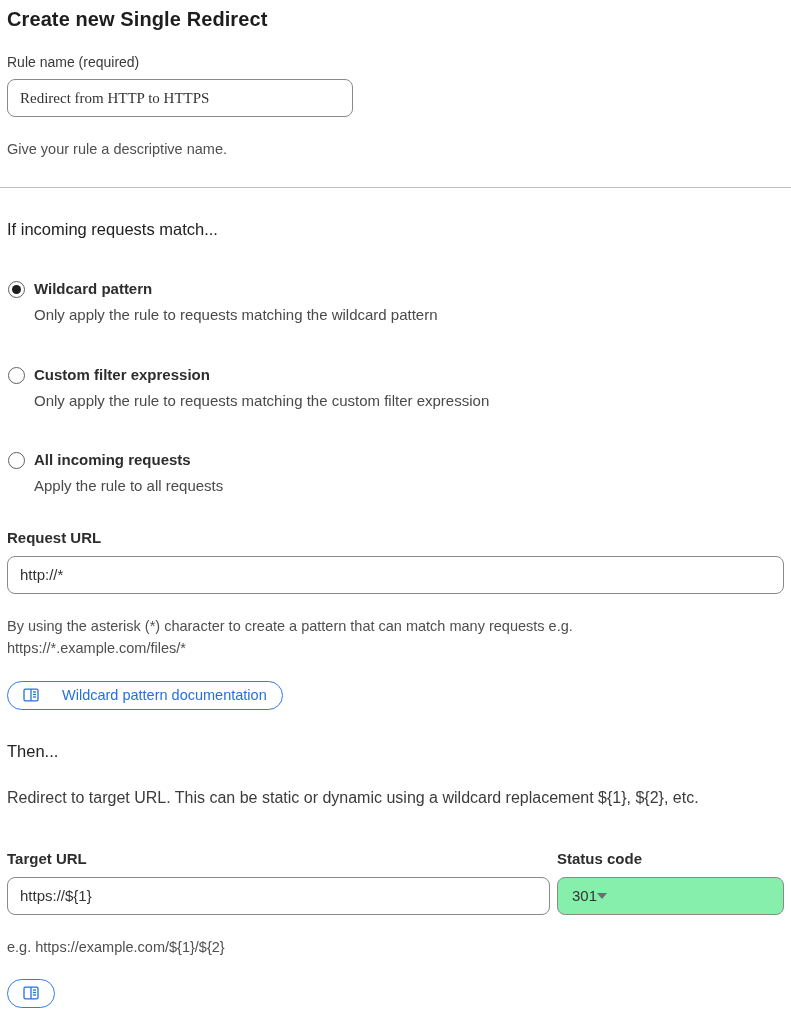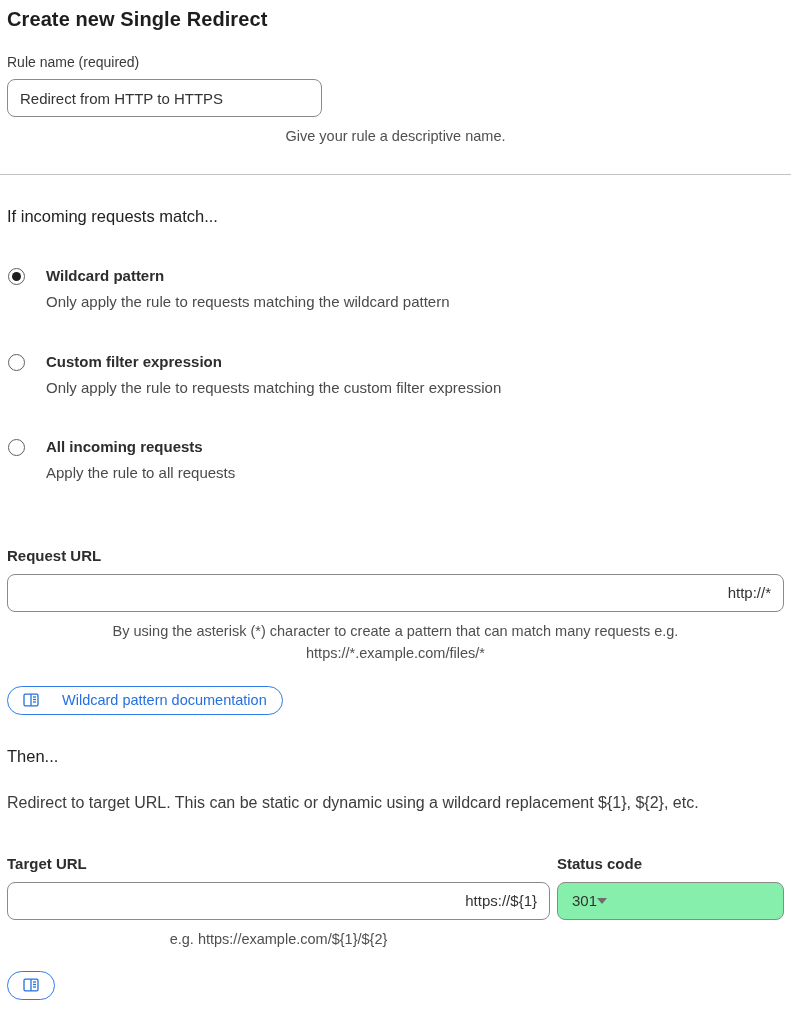--- a/index.html
+++ b/index.html
@@ -33,29 +33,28 @@
     border: 1px solid #8a8a8a;
     border-radius: 8px;
     padding: 0 12px;
     font-size: 15px;
     color: #333333;
     font-family: "Liberation Sans", sans-serif;
     background: #fff;
     outline: none;
     display: block;
   }
-  .text-input.rule-name { width: 315px; }
-  .text-input.full { width: 100%; text-align: right; }
+  .text-input.rule-name { width: 346px; font-family: Liberation Serif, serif; }
+  .text-input.full { width: 100%; }
 
   .help-text {
     font-size: 14.5px;
     color: #4f4f4f;
-    margin-top: 8px;
+    margin-top: 21px;
     line-height: 1.55;
-    text-align: center;
   }
 
   .divider {
     border: none;
     border-top: 1px solid #c2c2c2;
     margin: 27px -7px 0 -7px;
   }
 
   .section-heading {
     font-size: 16.5px;
@@ -84,39 +83,39 @@
   }
   .radio-circle[data-checked="true"]::after {
     content: "";
     position: absolute;
     left: 50%; top: 50%;
     width: 9px; height: 9px;
     margin: -4.5px 0 0 -4.5px;
     border-radius: 50%;
     background: #1e1e1e;
   }
-  .radio-body { margin-left: 21px; }
+  .radio-body { margin-left: 9px; }
   .radio-label {
     font-size: 15px;
     font-weight: 700;
     color: #2d2d2d;
     line-height: 1.2;
   }
   .radio-desc {
     font-size: 15px;
     color: #4a4a4a;
     margin-top: 7px;
     line-height: 1.3;
   }
 
   .input-label {
     font-size: 15px;
     font-weight: 700;
     color: #2d2d2d;
-    margin-top: 64px;
+    margin-top: 33px;
     margin-bottom: 10px;
   }
 
   
   .doc-button {
     display: inline-flex;
     align-items: center;
     gap: 23px;
     height: 29px;
     padding: 0 15px;

